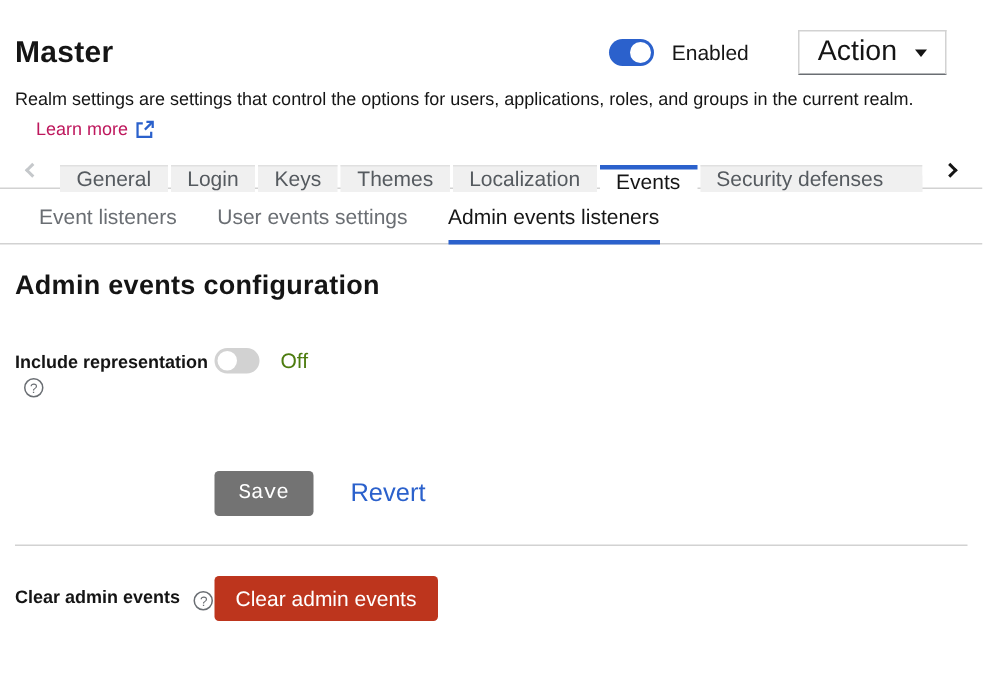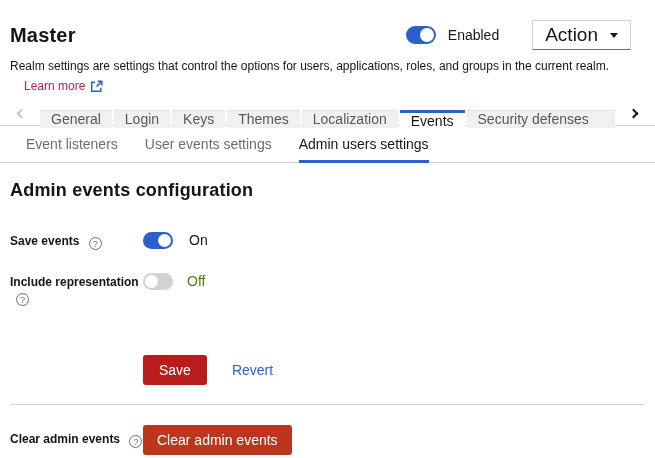--- a/index.html
+++ b/index.html
@@ -113,24 +113,24 @@
   }
   .control-col { display: flex; align-items: center; }
   .state-label { font-size: 14px; margin-left: 16px; }
   .state-label.off { color: #4d7c0f; margin-left: 14px; }
 
   .actions { margin: 49px 0 0 133px; display: flex; align-items: center; }
   .btn {
     font-family: inherit; font-size: 14px; border: none; border-radius: 3px;
     padding: 7px 16px; cursor: pointer;
   }
-  .btn.primary { background: #b91c1c; color: #fff; }
+  .btn.primary { background: #737373; color: #fff; font-family: Liberation Mono, monospace; }
   .btn.danger { background: #bd351d; color: #fff; padding: 7px 14px; }
   .link-btn {
-    background: none; border: none; color: #2b61cc; font-size: 14px;
+    background: none; border: none; color: #2b61cc; font-size: 17px;
     font-family: inherit; margin-left: 25px; cursor: pointer; padding: 0;
   }
 
   .divider { border: none; border-top: 1px solid #d2d2d2; margin: 19px 0 0; }
 
   .clear-row { display: flex; align-items: center; margin-top: 20px; }
   .clear-row .label-col { padding-top: 0; }
 </style>
 </head>
 <body>
@@ -179,40 +179,28 @@
       <li class="tab clip">Security defenses</li>
     </ul>
     <button class="scroll-btn">
       <span class="chev right"></span>
     </button>
   </nav>
 
   <nav class="subtabs">
     <span class="subtab">Event listeners</span>
     <span class="subtab">User events settings</span>
-    <span class="subtab active">Admin users settings</span>
+    <span class="subtab active">Admin events listeners</span>
   </nav>
 
   <main>
     <h2 class="section-heading">Admin events configuration</h2>
 
     <div class="form">
 
-      <div class="form-row">
-        <div class="label-col">
-          <span class="label-text">Save events</span>
-          <span class="help">?</span>
-        </div>
-        <div class="control-col">
-          <button class="toggle small on">
-            <span class="knob"></span>
-          </button>
-          <span class="state-label">On</span>
-        </div>
-      </div>
 
       <div class="form-row">
         <div class="label-col">
           <span class="label-text">Include representation</span>
           <span class="help">?</span>
         </div>
         <div class="control-col">
           <button class="toggle small">
             <span class="knob"></span>
           </button>

